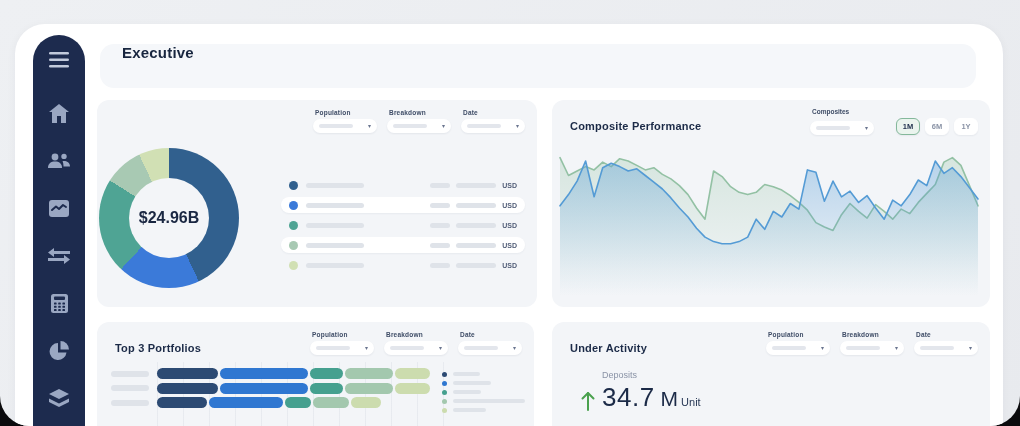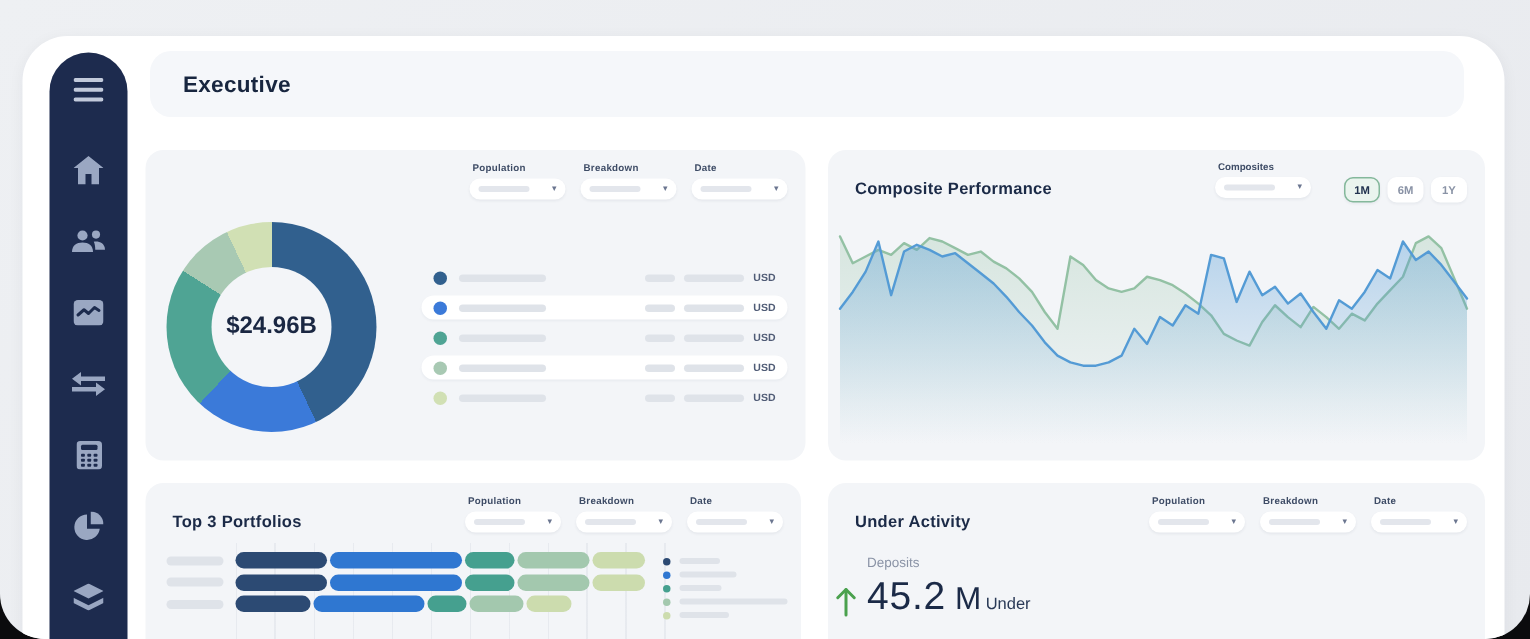--- a/index.html
+++ b/index.html
@@ -13,22 +13,22 @@
   
   .sidebar { position:absolute; left:33px; top:35px; width:52px; height:400px;
              background:#1d2b4e; border-radius:26px 26px 0 0;
              display:flex; flex-direction:column; align-items:center; padding-top:14px; }
   .sb-item { width:24px; height:24px; display:flex; align-items:center; justify-content:center;
              margin-bottom:26px; cursor:pointer; }
   .sb-item.menu { margin-bottom:32px; }
   .sb-item svg { display:block; }
 
   
-  .topbar { position:absolute; left:100px; top:34px; width:876px; height:44px;
-            background:#f5f7fa; border-radius:14px; display:flex; align-items:center; }
+  .topbar { position:absolute; left:100px; top:44px; width:876px; height:44px;
+            background:#f5f7fa; border-radius:14px; display:flex; align-items:flex-start; }
   .topbar h1 { font-size:15px; font-weight:bold; color:#18263f; padding-left:22px; letter-spacing:.2px; }
 
   
   .card { position:absolute; background:#f3f5f8; border-radius:12px; }
   .card h2 { position:absolute; left:18px; top:20px; font-size:11px; font-weight:bold; color:#1b2a47; letter-spacing:.2px; }
   .card-aum       { left:97px;  top:100px; width:440px; height:207px; }
   .card-composite { left:552px; top:100px; width:438px; height:207px;text-decoration:underline; }
   .card-top10     { left:97px;  top:322px; width:437px; height:170px; }
   .card-cash      { left:552px; top:322px; width:438px; height:170px; }
 
@@ -38,36 +38,36 @@
   .fgroup .flabel { font-size:6.5px; font-weight:bold; color:#3e4c66; letter-spacing:.2px; margin:0 0 3px 2px; display:block; }
   .fselect { height:14px; background:#fff; border-radius:7px; box-shadow:0 1px 2px rgba(25,40,70,.07);
              display:flex; align-items:center; justify-content:space-between; padding:0 6px; cursor:pointer; }
   .fselect .ph { width:34px; height:3.5px; background:#e3e6ec; border-radius:2px; }
   .fselect .caret { font-size:6px; color:#6b7690; line-height:1; }
 
   
   .sk { background:#dfe3e9; border-radius:3px; display:inline-block; }
 
   
-  .donut-wrap { position:absolute; left:14px; top:48px; width:140px; height:140px;text-decoration:underline; }
+  .donut-wrap { position:absolute; left:2px; top:48px; width:140px; height:140px;text-decoration:underline; }
   .donut { width:140px; height:140px; border-radius:50%; }
   .donut-hole { position:absolute; left:30px; top:30px; width:80px; height:80px; border-radius:50%;
                 background:#f3f5f8; display:flex; align-items:center; justify-content:center; }
   .donut-label { font-size:16px; font-weight:bold; color:#1a2742; }
   .aum-rows { position:absolute; left:184px; top:77px; width:244px; }
   .aum-row { height:16px; margin-bottom:4px; display:flex; align-items:center; padding:0 8px; border-radius:9px; }
   .aum-row.alt { background:#ffffff; box-shadow:0 1px 2px rgba(25,40,70,.05); }
   .aum-row .dot { width:9px; height:9px; border-radius:50%; margin-right:8px; flex:none; }
   .aum-row .right { margin-left:auto; display:flex; align-items:center; gap:6px; }
   .aum-row .unit { font-size:7px; font-weight:bold; color:#505c76; }
 
   
   .comp-controls { position:absolute; right:12px; top:8px; }
   .comp-controls .flabel { font-size:6.5px; font-weight:bold; color:#3e4c66; margin:0 0 3px 2px; display:block; }
-  .comp-row { display:flex; gap:22px; align-items:flex-start; }
+  .comp-row { display:flex; gap:22px; align-items:flex-end; }
   .comp-row .fselect { width:64px; }
   .range-btn { min-width:24px; height:17px; background:#fff; border:1px solid #fff; border-radius:6px;
                font-family:inherit; font-size:7.5px; font-weight:bold; color:#8a93a6; cursor:pointer;
                display:flex; align-items:center; justify-content:center; padding:0 5px;
                box-shadow:0 1px 2px rgba(25,40,70,.06); }
   .range-btn.selected { background:#eaf4ee; border:1.5px solid #84b89b; color:#22334f; }
   #composite-chart { position:absolute; left:6px; top:42px; }
 
   
   .t10-plot { position:absolute; left:14px; top:46px; width:340px; height:120px; }
@@ -76,21 +76,21 @@
   .t10-row { position:relative; display:flex; align-items:center; height:11px; margin-bottom:3.5px; }
   .t10-row .rlabel { width:38px; height:6px; margin-right:8px; flex:none; }
   .t10-bars { display:flex; gap:2px; }
   .t10-seg { height:11px; border-radius:5.5px; }
   .t10-legend { position:absolute; right:6px; top:50px; width:86px; }
   .t10-litem { display:flex; align-items:center; height:4.5px; margin-bottom:4.5px; }
   .t10-litem .dot { width:5px; height:5px; border-radius:50%; margin-right:6px; flex:none; }
   .t10-litem .sk { height:4px; }
 
   
-  .metric { position:absolute; left:4px; top:48px; display:flex; align-items:flex-start; }
+  .metric { position:absolute; left:28px; top:48px; display:flex; align-items:flex-start; }
   .metric .arrow { margin-top:20px; margin-right:6px; }
   .metric .mlabel { font-size:9px; color:#8a93a6; margin-bottom:2px; }
   .metric .mvalue-row { display:flex; align-items:baseline; color:#1b2a47; }
   .metric .mvalue { font-size:26px; font-weight:normal; letter-spacing:.5px; }
   .metric .mmag { font-size:21px; margin-left:6px; }
   .metric .munit { font-size:11px; margin-left:3px; color:#2a3a57; }
 </style>
 </head>
 <body>
 
@@ -420,20 +420,20 @@
         <svg width="16" height="22" viewBox="0 0 16 22">
             <g stroke="#4aa14e" stroke-width="2" fill="none" stroke-linecap="round" stroke-linejoin="round">
               <path d="M8 20 L8 3"></path>
               <path d="M2.5 8.5 L8 3 L13.5 8.5"></path>
             </g>
           </svg>
       </span>
       <div>
         <div class="mlabel">Deposits</div>
         <div class="mvalue-row">
-          <span class="mvalue">45.2</span>
+          <span class="mvalue">34.7</span>
           <span class="mmag">M</span>
-          <span class="munit">Under</span>
+          <span class="munit">Unit</span>
         </div>
       </div>
     </div>
   </section>
 </div>
 
 </body></html>

